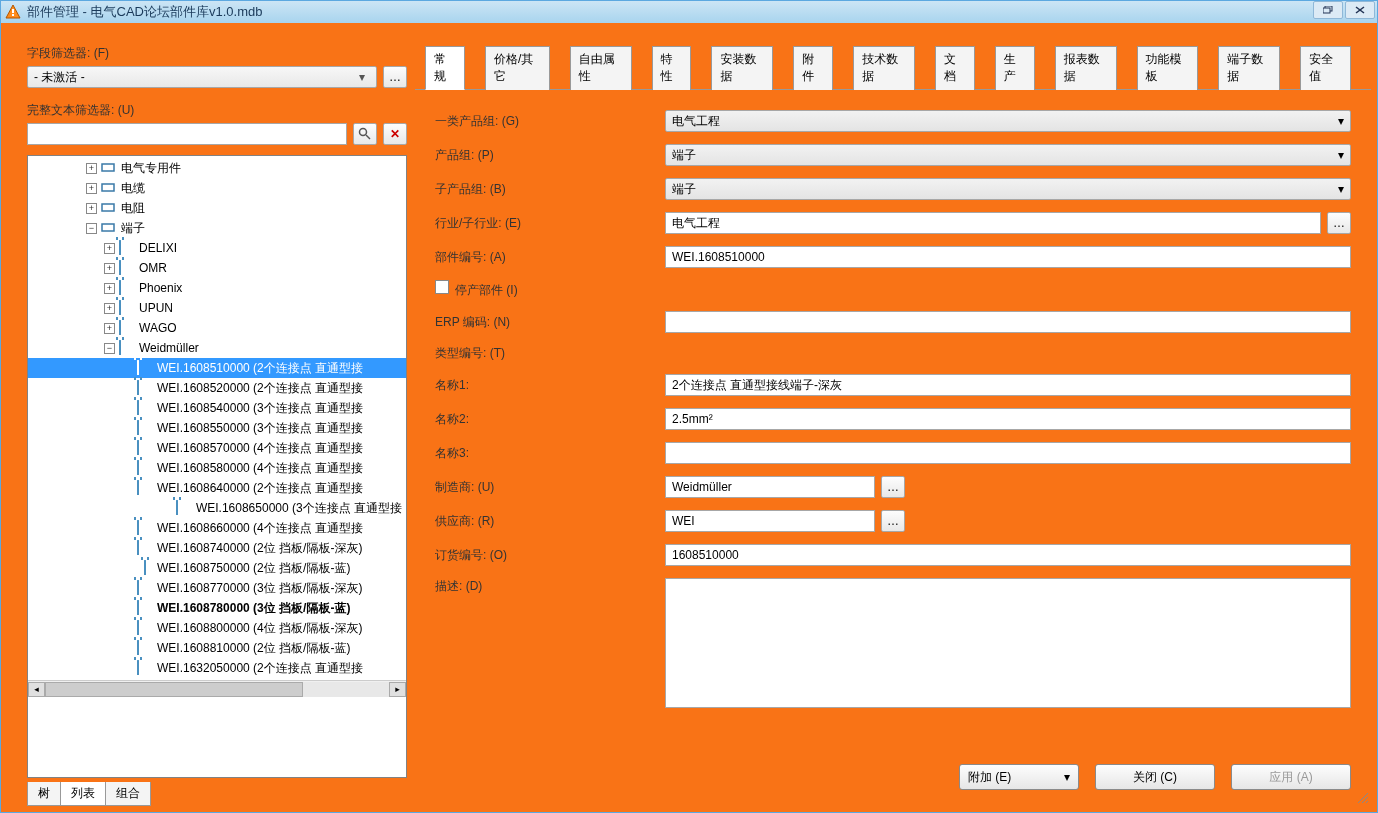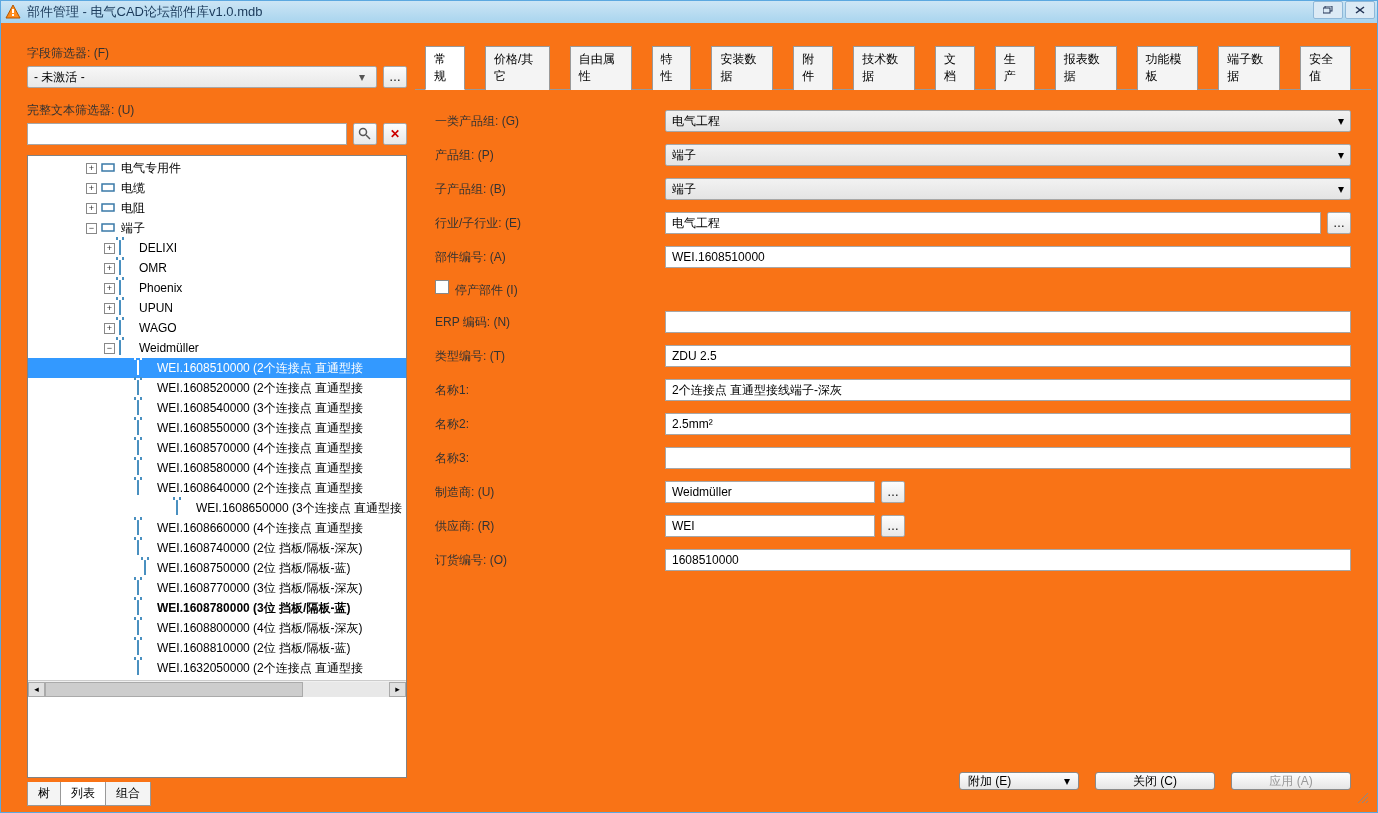--- a/index.html
+++ b/index.html
@@ -56,21 +56,21 @@
 .form-row { display: flex; align-items: center; margin-bottom: 12px; }
 .form-row .lbl { width: 230px; color: #333; }
 .form-row .ctrl { flex: 1; display: flex; gap: 6px; }
 .in-combo { flex: 1; height: 22px; border: 1px solid #a7a7a7; background: linear-gradient(#f2f2f2,#e4e4e4); padding: 0 6px; display: flex; align-items: center; justify-content: space-between; border-radius: 2px; }
 .in-text { flex: 1; height: 22px; border: 1px solid #a7a7a7; background: #fff; padding: 0 6px; display: flex; align-items: center; }
 .in-text.short { flex: 0 0 210px; }
 .chk { width: 14px; height: 14px; border: 1px solid #888; background: #fff; margin-right: 6px; display:inline-block; }
 .desc-box { width: 100%; height: 130px; border: 1px solid #a7a7a7; background: #fff; }
 
 .bottom-btns { display: flex; justify-content: flex-end; gap: 16px; padding: 8px 20px 16px 0; }
-.btn-main { width: 120px; height: 18px; border: 1px solid #8a8a8a; background: linear-gradient(#fdfdfd,#e6e6e6); border-radius: 3px; display: flex; align-items: center; justify-content: center; cursor: pointer; }
+.btn-main { width: 120px; height: 26px; border: 1px solid #8a8a8a; background: linear-gradient(#fdfdfd,#e6e6e6); border-radius: 3px; display: flex; align-items: center; justify-content: center; cursor: pointer; }
 .btn-main.dropdown { justify-content: space-between; padding: 0 8px; }
 .btn-main.disabled { color: #999; }
 
 .resize-grip { position:absolute; right:2px; bottom:2px; width:14px; height:14px; }
 .resize-grip svg { display:block; }
 </style>
 </head>
 <body>
 
 <div class="window">
@@ -353,25 +353,20 @@
         <div class="form-row">
             <div class="lbl">ERP 编码: (N)</div>
           <div class="ctrl">
               <div class="in-text">
                 <span></span>
               </div>
             </div>
           </div>
         <div class="form-row">
             <div class="lbl">类型编号: (T)</div>
-          <div class="ctrl">
-              <div class="in-text">
-                <span>ZDU 2.5</span>
-              </div>
-            </div>
           </div>
         <div class="form-row">
             <div class="lbl">名称1:</div>
           <div class="ctrl">
               <div class="in-text">
                 <span>2个连接点 直通型接线端子-深灰</span>
               </div>
             </div>
           </div>
         <div class="form-row">
@@ -407,20 +402,26 @@
               </div>
               <div class="sq-btn">…</div>
             </div>
           </div>
         <div class="form-row">
             <div class="lbl">订货编号: (O)</div>
           <div class="ctrl">
               <div class="in-text">
                 <span>1608510000</span>
               </div>
+            </div>
+          </div>
+        <div class="form-row" style="align-items:flex-start">
+            <div class="lbl">描述: (D)</div>
+          <div class="ctrl">
+              <div class="desc-box"></div>
             </div>
           </div>
       </div>
 
       <div class="bottom-btns">
         <div class="btn-main dropdown">
             <span>附加 (E)</span>
             <span>▾</span>
           </div>
         <div class="btn-main">关闭 (C)</div>

